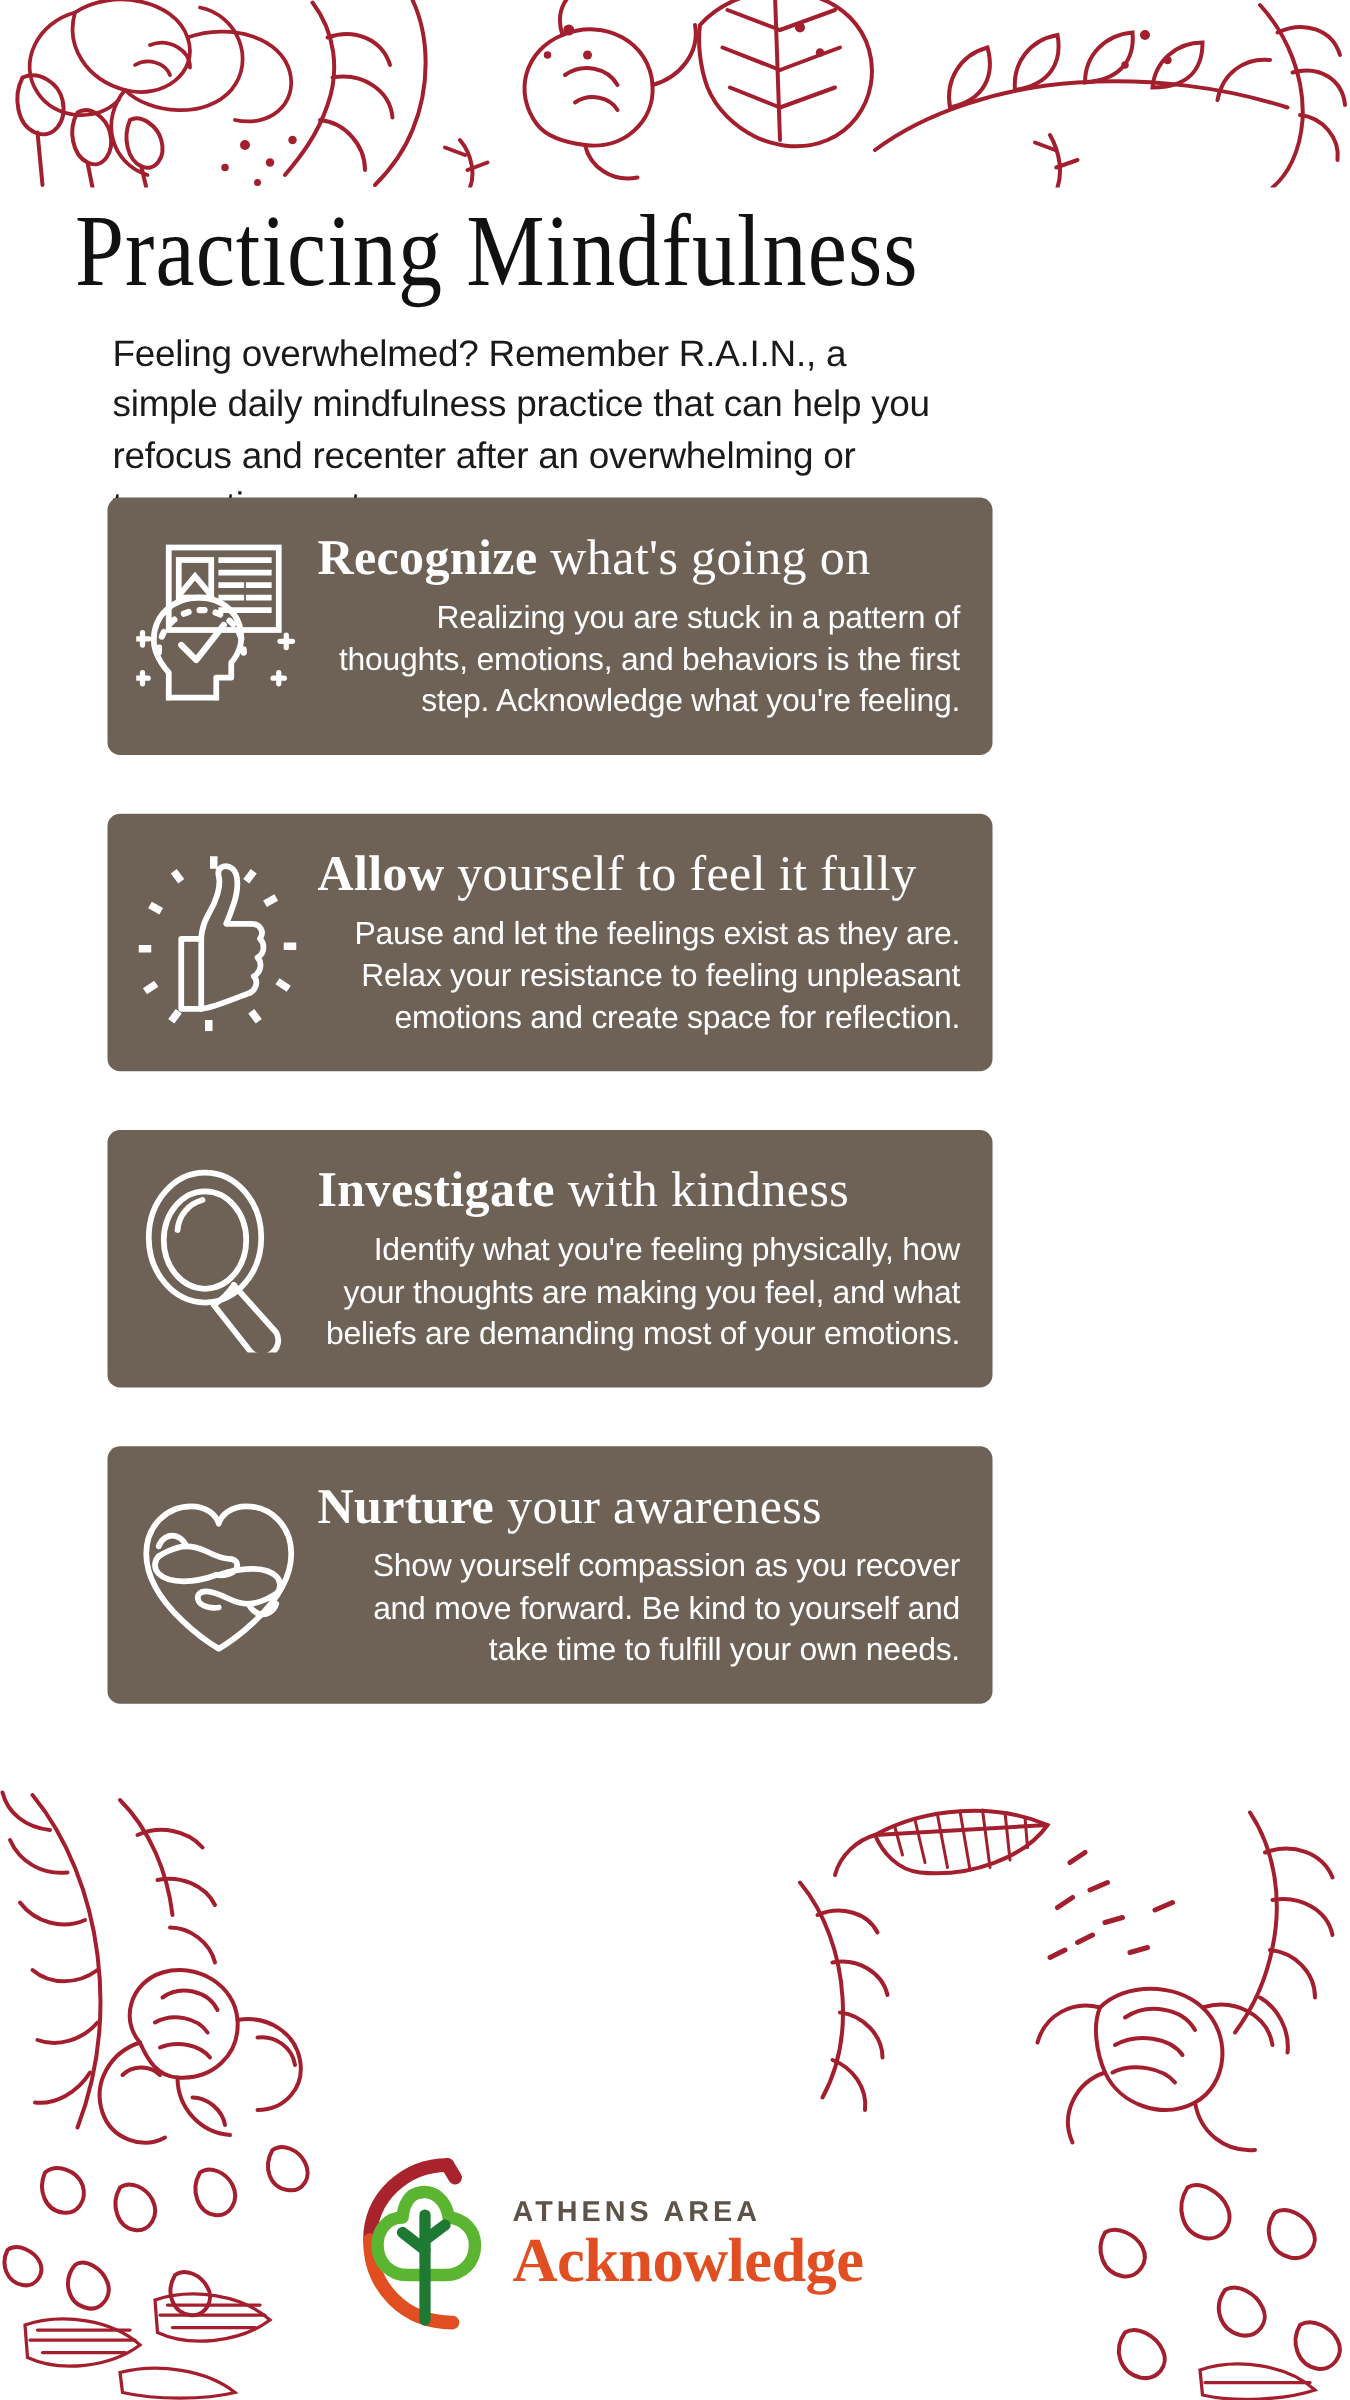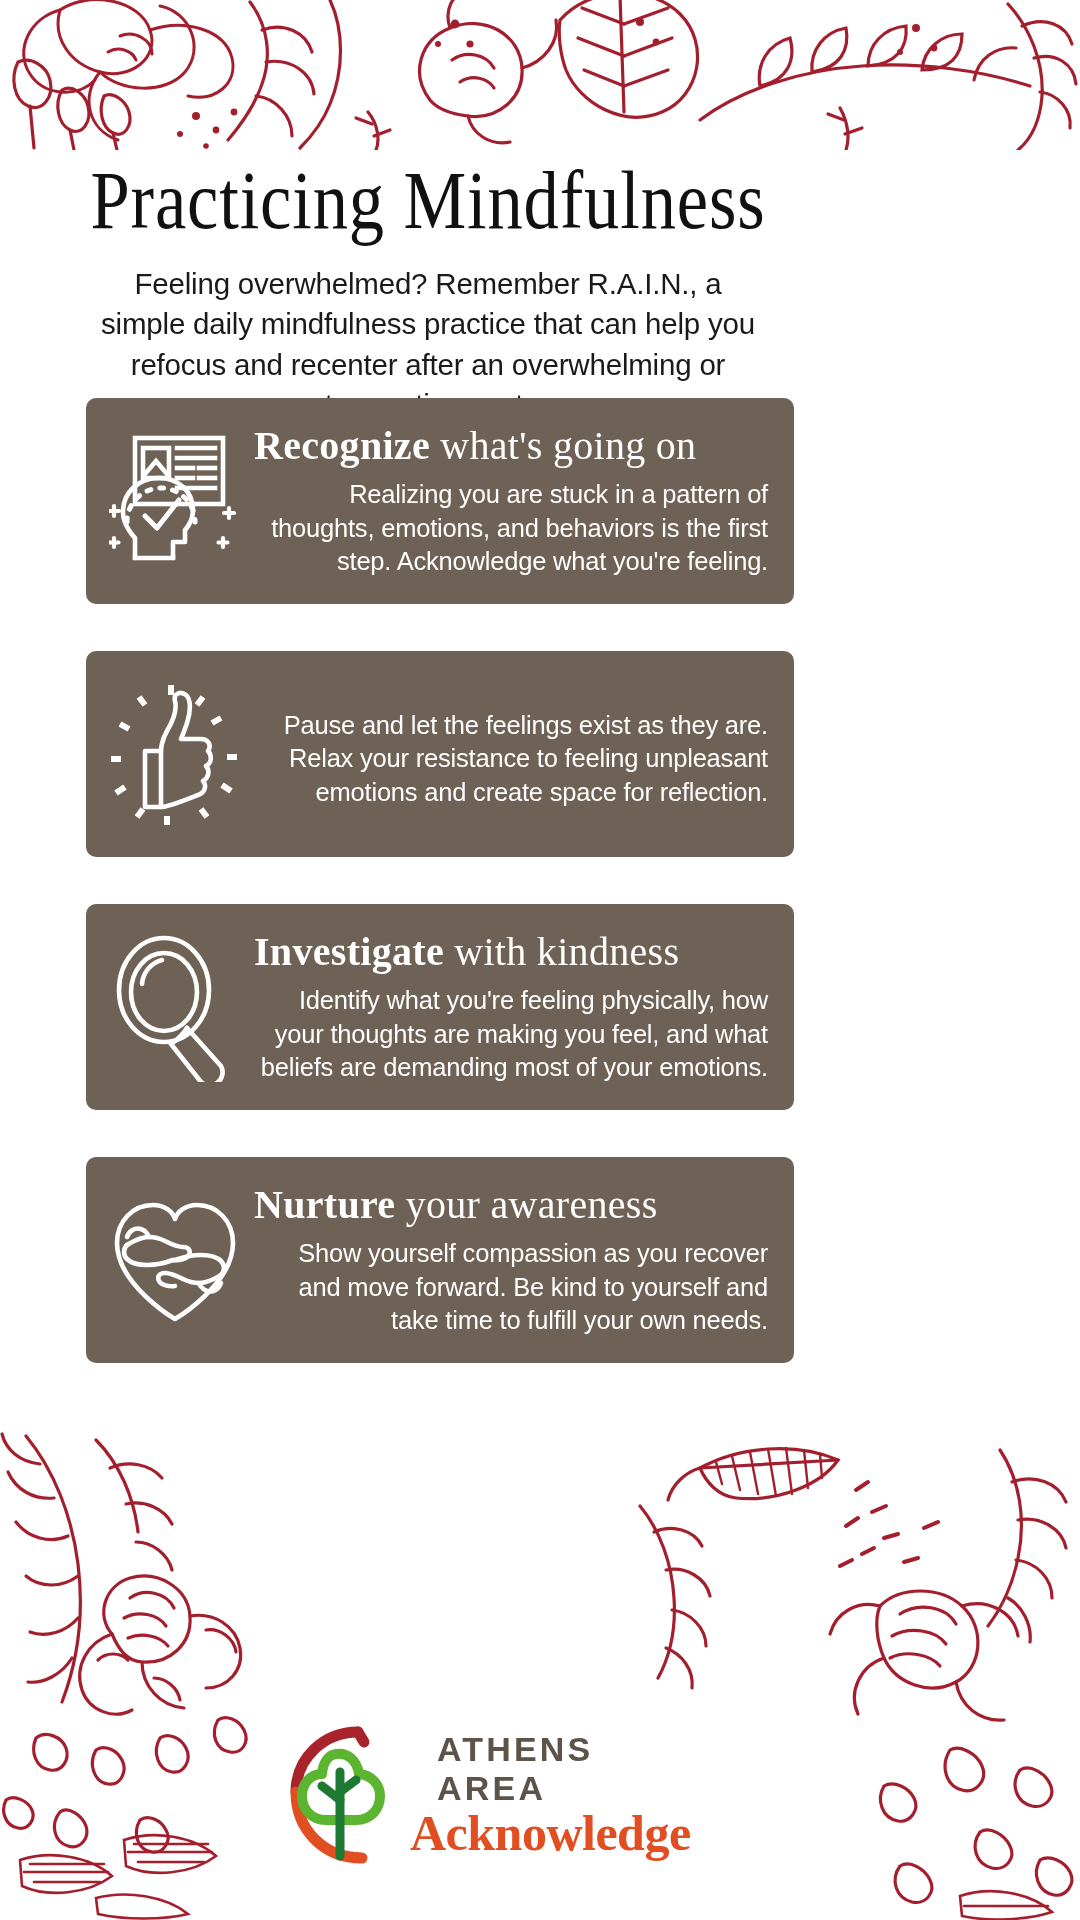--- a/index.html
+++ b/index.html
@@ -14,21 +14,21 @@
   
   .botanical {
     position:absolute; left:0; width:1080px;
     overflow:hidden; pointer-events:none;
   }
   #botanical-top { top:0; height:150px; }
   #botanical-bottom { top:1420px; height:500px; }
   .botanical svg { display:block; }
 
   
-  .header { position:absolute; top:160px; left:0; width:856px; text-align:center; }
+  .header { position:absolute; top:160px; left:0; width:856px; text-align:left; }
   .title {
     font-family:"Liberation Serif", serif;
     font-size:82px;
     line-height:1.0;
     font-weight:400;
     color:#111111;
     letter-spacing:1px;
     transform:scaleX(0.86);
     transform-origin:center;
   }
@@ -86,24 +86,23 @@
     width:420px; height:190px;
     display:flex; align-items:center;
     z-index:5;
   }
   .logo-mark { width:120px; min-width:120px; }
   .logo-mark svg { display:block; }
   .logo-text { padding-left:10px; }
   .logo-line1 {
     font-family:"Liberation Sans", sans-serif;
     font-weight:700;
-    font-size:34px;
+    font-size:23px;
     letter-spacing:3.2px;
     color:#5d5349;
-    margin-left:27px;
   }
   .logo-line2 {
     font-family:"Liberation Serif", serif;
     font-weight:700;
     font-size:50px;
     line-height:1.03;
     color:#E04E21;
     letter-spacing:-0.5px;
   }
   .logo-line3 {
@@ -276,20 +275,23 @@
           <path d="M118 74 L128 74"></path>
           <path d="M16 104 L7 110"></path>
           <path d="M113 102 L122 108"></path>
           <path d="M34 126 L28 134"></path>
           <path d="M58 133 L58 142"></path>
           <path d="M92 126 L98 134"></path>
         </g>
       </svg>
     </div>
     <div class="card-body">
+      <div class="card-heading">
+        <span class="kw">Allow</span><span class="rest"> yourself to feel it fully</span>
+      </div>
       <div class="card-text">Pause and let the feelings exist as they are. Relax your resistance to feeling unpleasant emotions and create space for reflection.</div>
     </div>
   </div>
 
   <div class="card">
     <div class="card-icon">
       <svg width="132" height="150" viewBox="0 0 132 150" fill="none" stroke="#ffffff" stroke-width="4.6" stroke-linecap="round" stroke-linejoin="round">
         <ellipse cx="55" cy="58" rx="45" ry="52"></ellipse>
         <ellipse cx="55" cy="60" rx="33" ry="39"></ellipse>
         <path d="M33 52 C34 40 42 31 53 28"></path>

